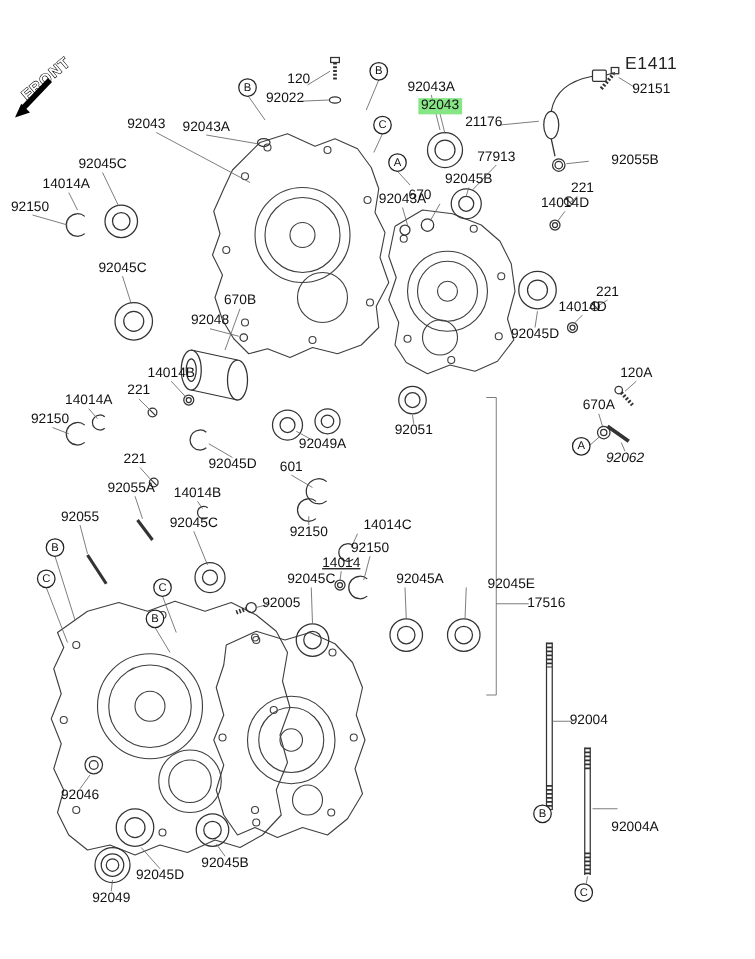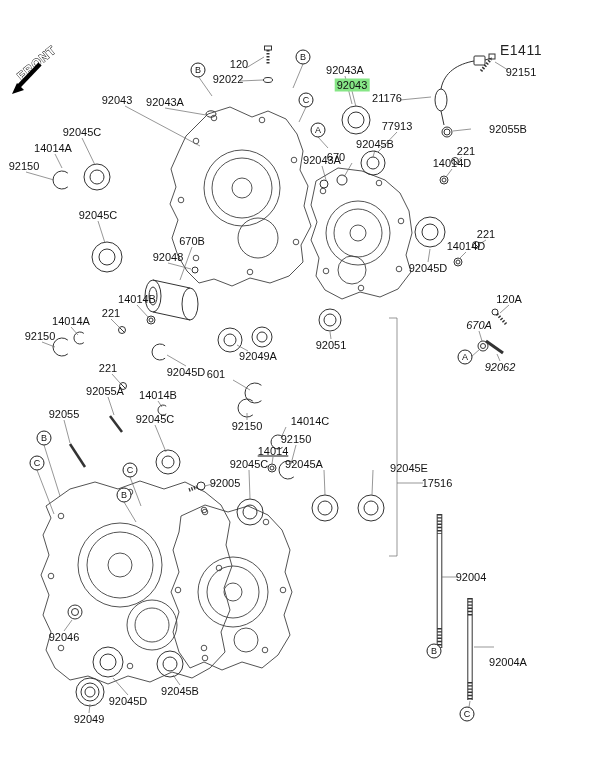--- a/index.html
+++ b/index.html
@@ -314,38 +314,38 @@
       <div class="part-label" style="left: 98px; top: 215px;">92045C</div>
       <div class="part-label" style="left: 486px; top: 234px;">221</div>
       <div class="part-label" style="left: 466px; top: 246px;">14014D</div>
       <div class="part-label" style="left: 192px; top: 241px; text-align: right;">670B</div>
       <div class="part-label" style="left: 168px; top: 257px;">92048</div>
       <div class="part-label" style="left: 428px; top: 268px;">92045D</div>
       <div class="part-label" style="left: 137px; top: 299px;">14014B</div>
       <div class="part-label" style="left: 509px; top: 299px;">120A</div>
       <div class="part-label" style="left: 111px; top: 313px;">221</div>
       <div class="part-label" style="left: 71px; top: 321px;">14014A</div>
-      <div class="part-label" style="left: 479px; top: 325px; font-style: italic;">670A</div>
+      <div class="part-label" style="left: 479px; top: 325px;">670A</div>
       <div class="part-label" style="left: 40px; top: 336px;">92150</div>
       <div class="part-label" style="left: 331px; top: 345px;">92051</div>
       <div class="part-label" style="left: 258px; top: 356px;">92049A</div>
       <div class="part-label" style="left: 500px; top: 367px; font-style: italic;">92062</div>
       <div class="part-label" style="left: 108px; top: 368px;">221</div>
       <div class="part-label" style="left: 186px; top: 372px;">92045D</div>
-      <div class="part-label" style="left: 216px; top: 374px; text-align: center;">601</div>
+      <div class="part-label" style="left: 233px; top: 374px; text-align: center;">601</div>
       <div class="part-label" style="left: 105px; top: 391px;">92055A</div>
       <div class="part-label" style="left: 158px; top: 395px;">14014B</div>
       <div class="part-label" style="left: 64px; top: 414px;">92055</div>
       <div class="part-label" style="left: 155px; top: 419px;">92045C</div>
       <div class="part-label" style="left: 247px; top: 426px;">92150</div>
       <div class="part-label" style="left: 286px; top: 421px; margin-left: 24px;">14014C</div>
       <div class="part-label" style="left: 296px; top: 439px;">92150</div>
       <div class="part-label" style="left: 273px; top: 451px; text-decoration: underline;">14014</div>
       <div class="part-label" style="left: 249px; top: 464px;">92045C</div>
-      <div class="part-label" style="left: 304px; top: 464px;">92045A</div>
+      <div class="part-label" style="left: 336px; top: 464px;">92045A</div>
       <div class="part-label" style="left: 373px; top: 468px; margin-left: 36px;">92045E</div>
       <div class="part-label" style="left: 225px; top: 483px;">92005</div>
       <div class="part-label" style="left: 437px; top: 483px;">17516</div>
       <div class="part-label" style="left: 471px; top: 577px;">92004</div>
       <div class="part-label" style="left: 64px; top: 637px;">92046</div>
       <div class="part-label" style="left: 508px; top: 647px; margin-top: 15px;">92004A</div>
       <div class="part-label" style="left: 128px; top: 701px;">92045D</div>
       <div class="part-label" style="left: 180px; top: 691px;">92045B</div>
       <div class="part-label" style="left: 89px; top: 719px;">92049</div>
       <div class="balloon" style="left: 198px; top: 70px;">B</div>

